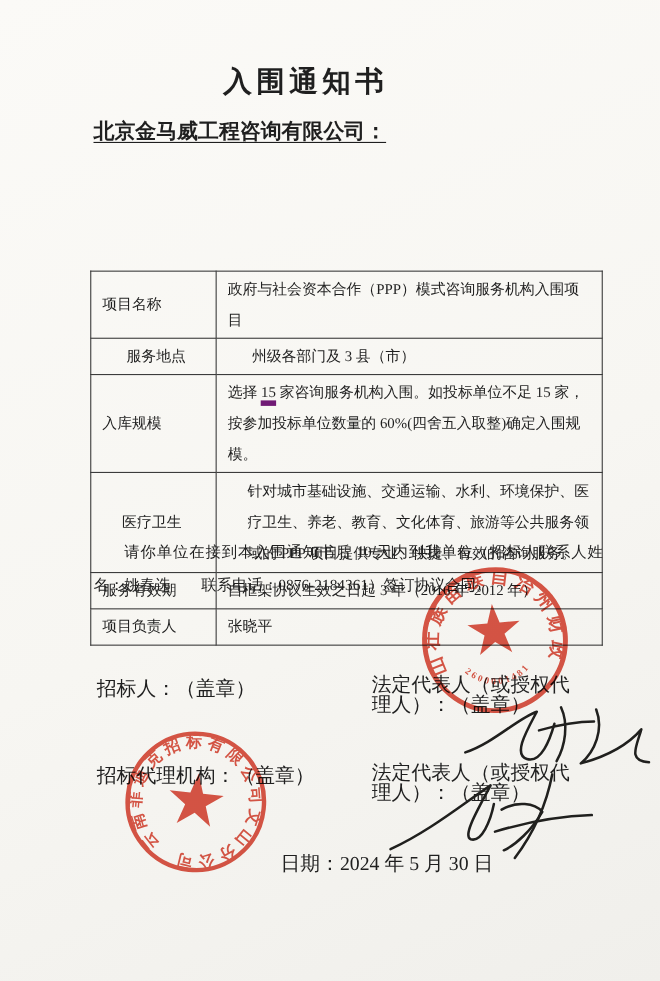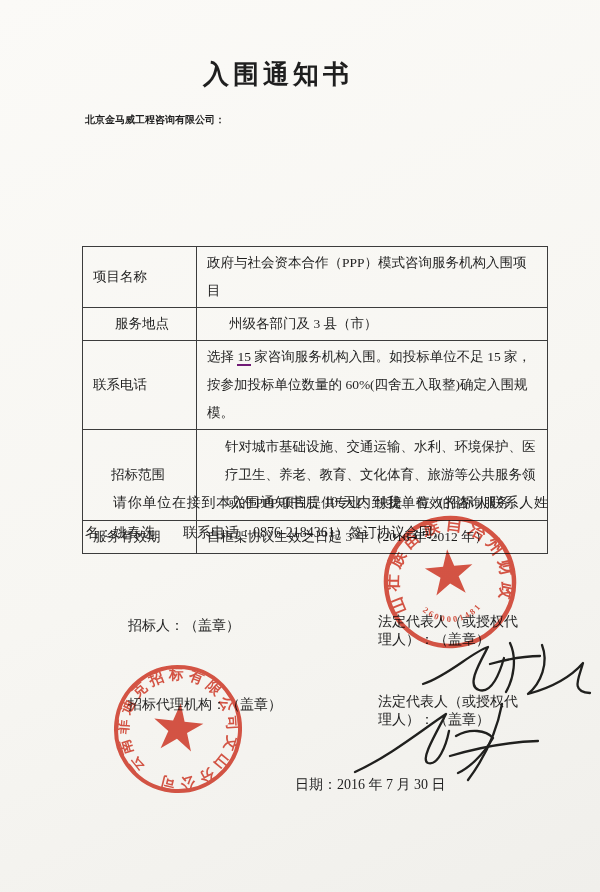--- a/index.html
+++ b/index.html
@@ -11,22 +11,22 @@
   }
   .page{position:relative;width:520px;height:892px;}
 
   .doc-title{
     position:absolute;top:42px;left:0;right:0;
     text-align:center;text-indent:36px;
     font-size:26px;font-weight:bold;letter-spacing:4px;line-height:32px;
   }
   .addressee{
     position:absolute;left:85px;top:110px;
-    font-size:10px;font-weight:bold;line-height:19px;
-    text-underline-offset:4px;
+    font-size:19px;font-weight:bold;line-height:19px;
+    text-decoration:underline;text-underline-offset:4px;
   }
   .para{
     position:absolute;left:85px;width:463px;
     font-size:14px;line-height:29px;text-align:justify;
     text-indent:2em;
   }
   .para-1{top:133px;}
   .para-2{top:474px;line-height:30px;}
   .u-bold{font-weight:bold;text-decoration:underline;text-underline-offset:4px;}
 
@@ -39,23 +39,23 @@
     font-size:13.5px;line-height:28px;
     padding:2px 10px;vertical-align:middle;
   }
   td.cell-label{width:93px;padding:2px 2px;}
   tr.r1 td{height:24px;}
   tr.r2 td{height:26px;padding-left:32px;}
   tr.r3 td{height:52px;}
   tr.r4 td{height:86px;padding-left:28px;}
   tr.r5 td{height:24px;margin-top:44px;}
   tr.r6 td{height:24px;}
-  .u-num{border-bottom:2px solid #701a75;}
+  .u-num{border-bottom:5px solid #701a75;}
 
-  .sig-label{position:absolute;font-size:14px;line-height:18px;margin-left:40px;}
+  .sig-label{position:absolute;font-size:18px;line-height:18px;}
   #bidder-label{left:88px;top:617px;}
   #legal-rep-1-label{left:338px;top:613px;}
   #agency-label{left:88px;top:696px;}
   #legal-rep-2-label{left:338px;top:693px;}
   #date-line{left:255px;top:776px;}
 
   .stamp{position:absolute;mix-blend-mode:multiply;opacity:.88;}
   #stamp-finance{left:380px;top:512px;transform:rotate(-5deg);}
   #stamp-agency{left:108px;top:659px;transform:rotate(6deg);}
   .stamp text{fill:#d7402e;font-weight:bold;font-family:"Liberation Serif","DejaVu Serif",serif;}
@@ -79,41 +79,45 @@
     <tbody>
         <tr class="r1">
       <td class="cell-label">项目名称</td>
       <td>政府与社会资本合作（PPP）模式咨询服务机构入围项目</td>
     </tr>
     <tr class="r2">
       <td class="cell-label">服务地点</td>
       <td>州级各部门及 3 县（市）</td>
     </tr>
     <tr class="r3">
-      <td class="cell-label">联系电话</td>
+      <td class="cell-label">入库规模</td>
       <td><span>选择 </span><span class="u-num">15</span><span> 家咨询服务机构入围。如投标单位不足 15 家，按参加投标单位数量的 60%(四舍五入取整)确定入围规模。</span></td>
     </tr>
     <tr class="r4">
-      <td class="cell-label">招标范围</td>
+      <td class="cell-label">医疗卫生</td>
       <td>针对城市基础设施、交通运输、水利、环境保护、医疗卫生、养老、教育、文化体育、旅游等公共服务领域的 PPP 项目提供专业、快捷、有效的咨询服务。</td>
     </tr>
     <tr class="r5">
       <td class="cell-label">服务有效期</td>
       <td>自框架协议生效之日起 3 年（2016 年-2012 年）</td>
+    </tr>
+    <tr class="r6">
+      <td class="cell-label">项目负责人</td>
+      <td>张晓平</td>
     </tr>
   </tbody>
     </table>
 
   <p class="para para-2">请你单位在接到本入围通知书后 10 天内到我单位（招标人联系人姓名：姚春选　　联系电话：0876-2184361）签订协议合同。</p>
 
   <div class="sig-label" id="bidder-label">招标人：（盖章）</div>
   <div class="sig-label" id="legal-rep-1-label">法定代表人（或授权代理人）：（盖章）</div>
   <div class="sig-label" id="agency-label">招标代理机构：（盖章）</div>
   <div class="sig-label" id="legal-rep-2-label">法定代表人（或授权代理人）：（盖章）</div>
-  <div class="sig-label" id="date-line">日期：2016 年 7 月 30 日</div>
+  <div class="sig-label" id="date-line">日期：2024 年 5 月 30 日</div>
 
   <svg class="stamp" id="stamp-finance" width="140" height="140" viewBox="0 0 140 140">
     <circle cx="70" cy="70" r="64" fill="none" stroke="#d7402e" stroke-width="4.5"></circle>
     <path id="arc-fin-ring" d="M 27.4 99.8 A 52 52 0 1 1 112.6 99.8" fill="none"></path>
     <text font-size="16.5" letter-spacing="5">
       <textPath href="#arc-fin-ring" startOffset="50%" text-anchor="middle">文山壮族苗族自治州财政局</textPath>
     </text>
     <polygon points="70,37 64.4,54.3 46.2,54.3 60.9,65 55.3,82.2 70,71.6 84.7,82.2 79.1,65 93.8,54.3 75.6,54.3" fill="#d7402e"></polygon>
     <path id="arc-fin-serial" d="M 39.4 95.7 A 40 40 0 0 0 100.6 95.7" fill="none"></path>
     <text font-size="8.5" letter-spacing="2.5" font-weight="normal">

